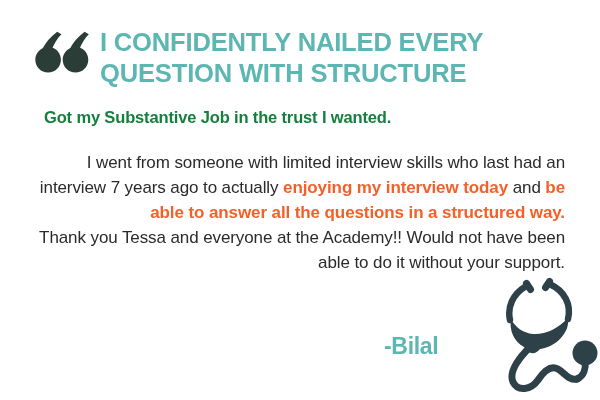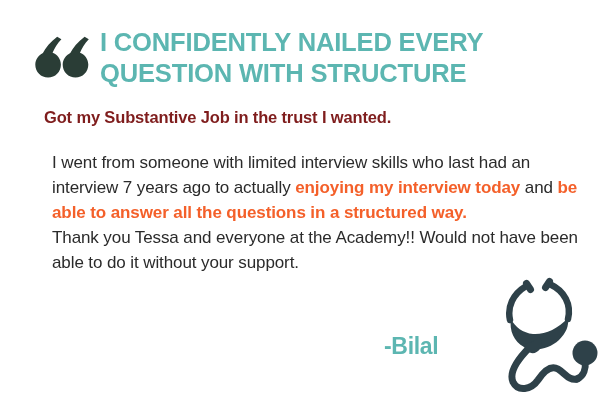--- a/index.html
+++ b/index.html
@@ -22,21 +22,21 @@
     background: #ffffff;
   }
 
   
   .headline-row {
     position: absolute;
     left: 28px;
     top: 24px;
     right: 20px;
     display: flex;
-    align-items: flex-end;
+    align-items: center;
     gap: 10px;
   }
 
   .quote-mark-icon {
     flex: 0 0 auto;
     margin-top: 2px;
   }
 
   .headline {
     color: #5CB6B1;
@@ -50,33 +50,34 @@
     transform-origin: left top;
     white-space: pre-line;
     padding-top: 3px;
   }
 
   
   .subheading {
     position: absolute;
     left: 44px;
     top: 107px;
-    color: #7f1d1d;
+    color: #15803d;
     font-weight: bold;
     font-size: 16.5px;
     line-height: 1.3;
     letter-spacing: -0.15px;
   }
 
   
   .body-block {
     position: absolute;
-    left: 52px;
+    left: 35px;
     top: 150px;
     width: 530px;
+    text-align: right;
   }
 
   .para {
     color: #2B2B2B;
     font-size: 17px;
     line-height: 25px;
     letter-spacing: -0.1px;
   }
 
   .para + .para { }

